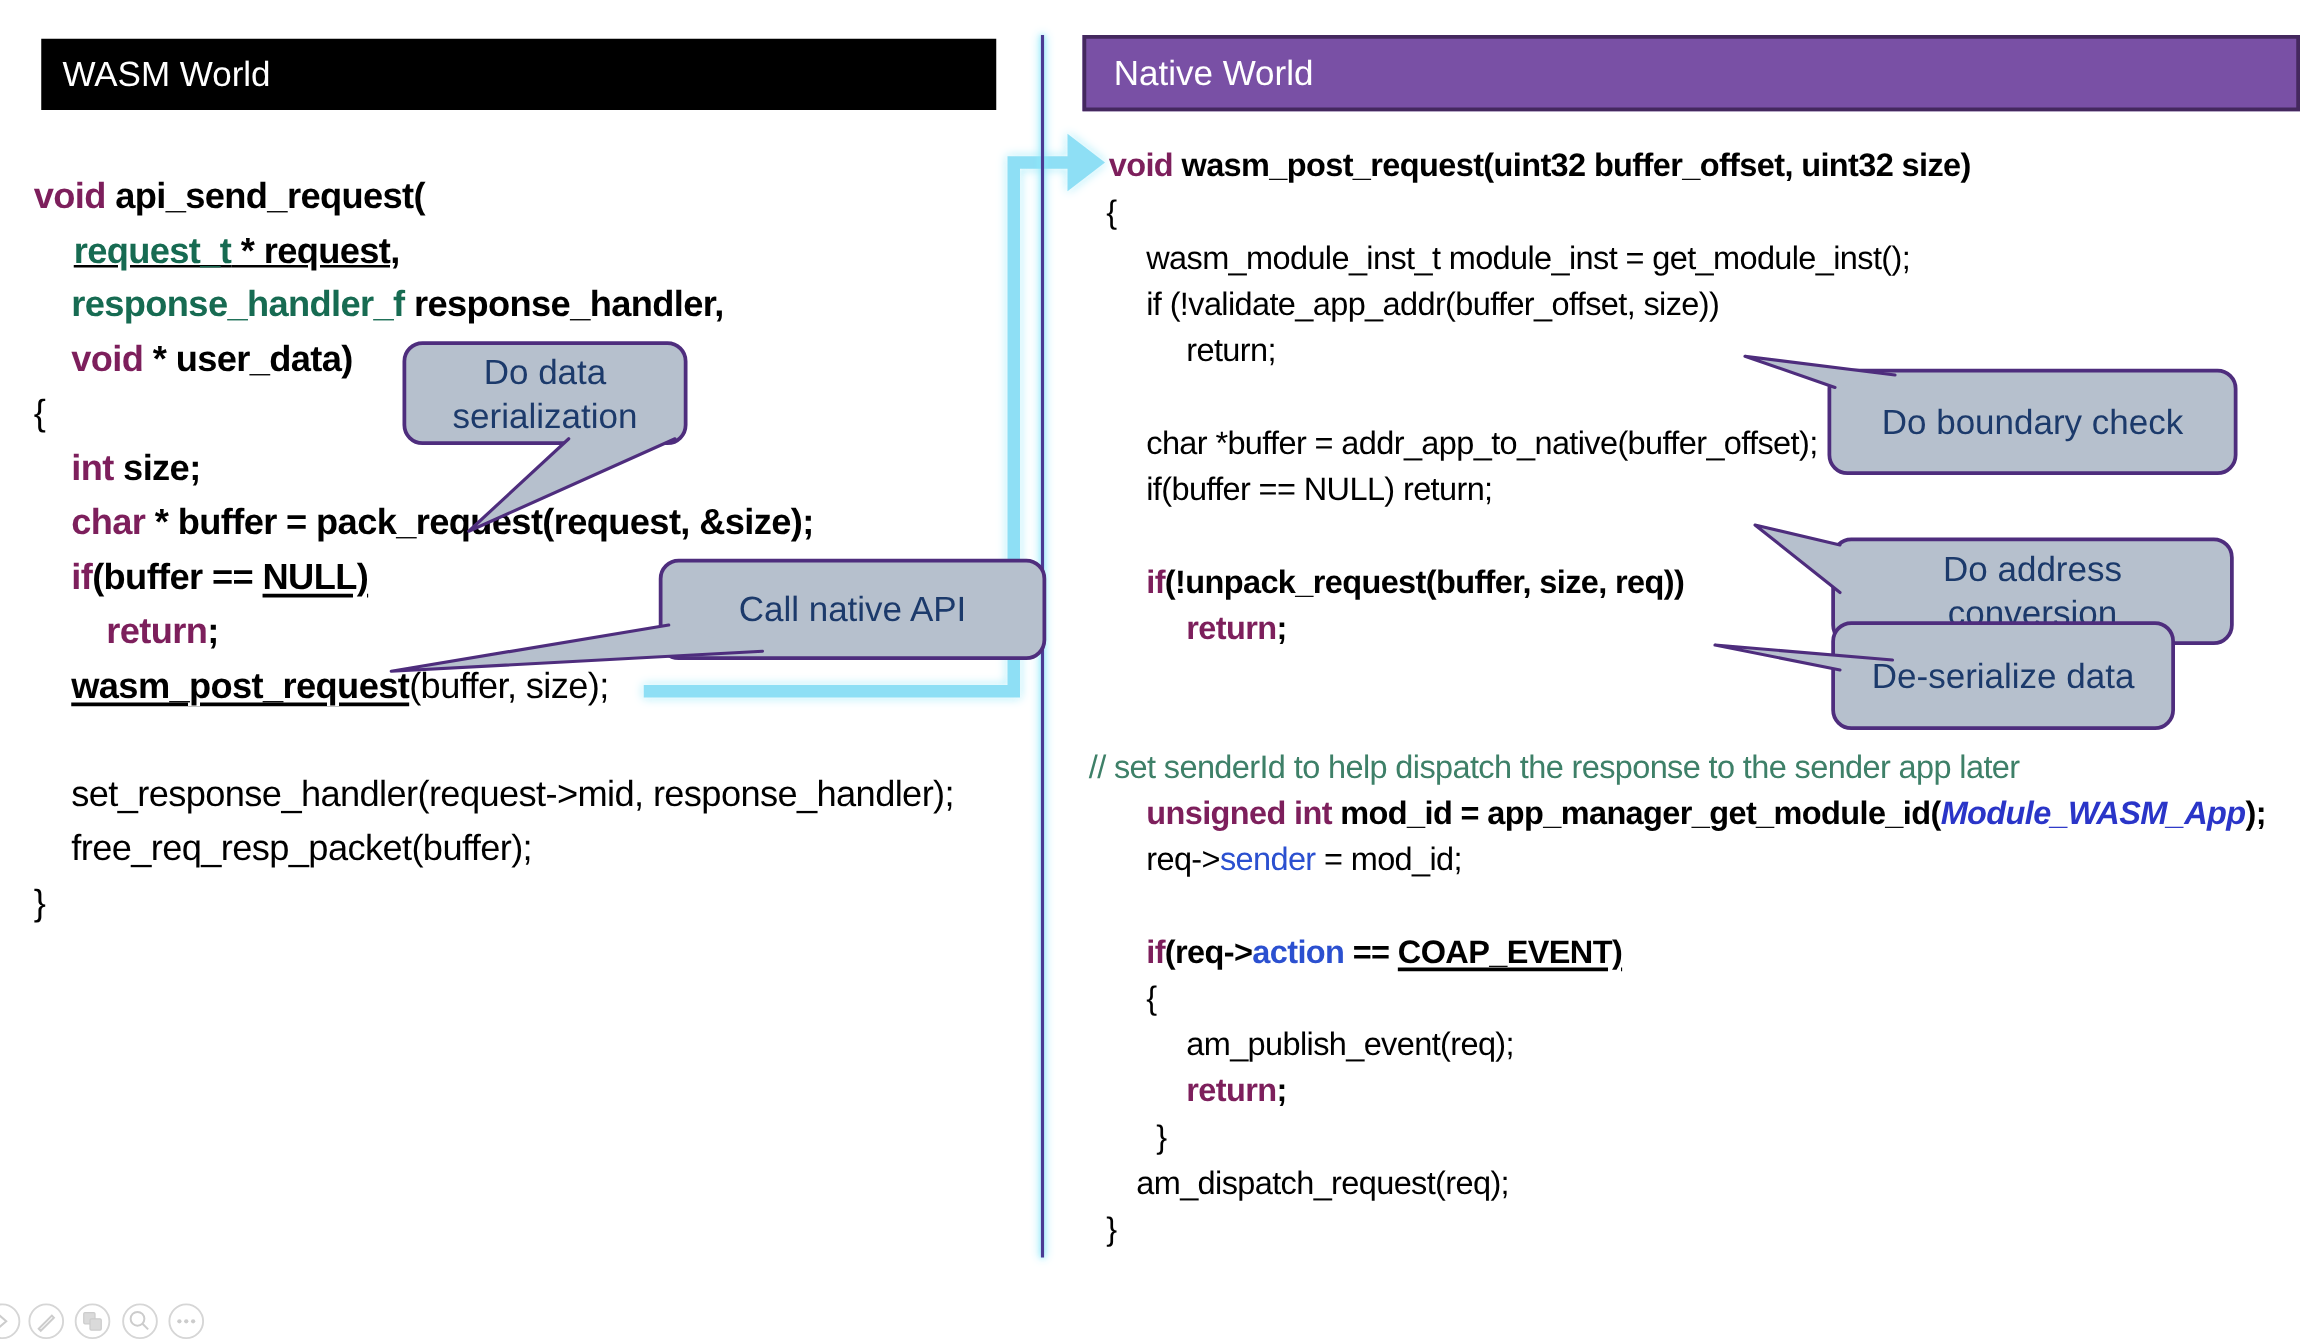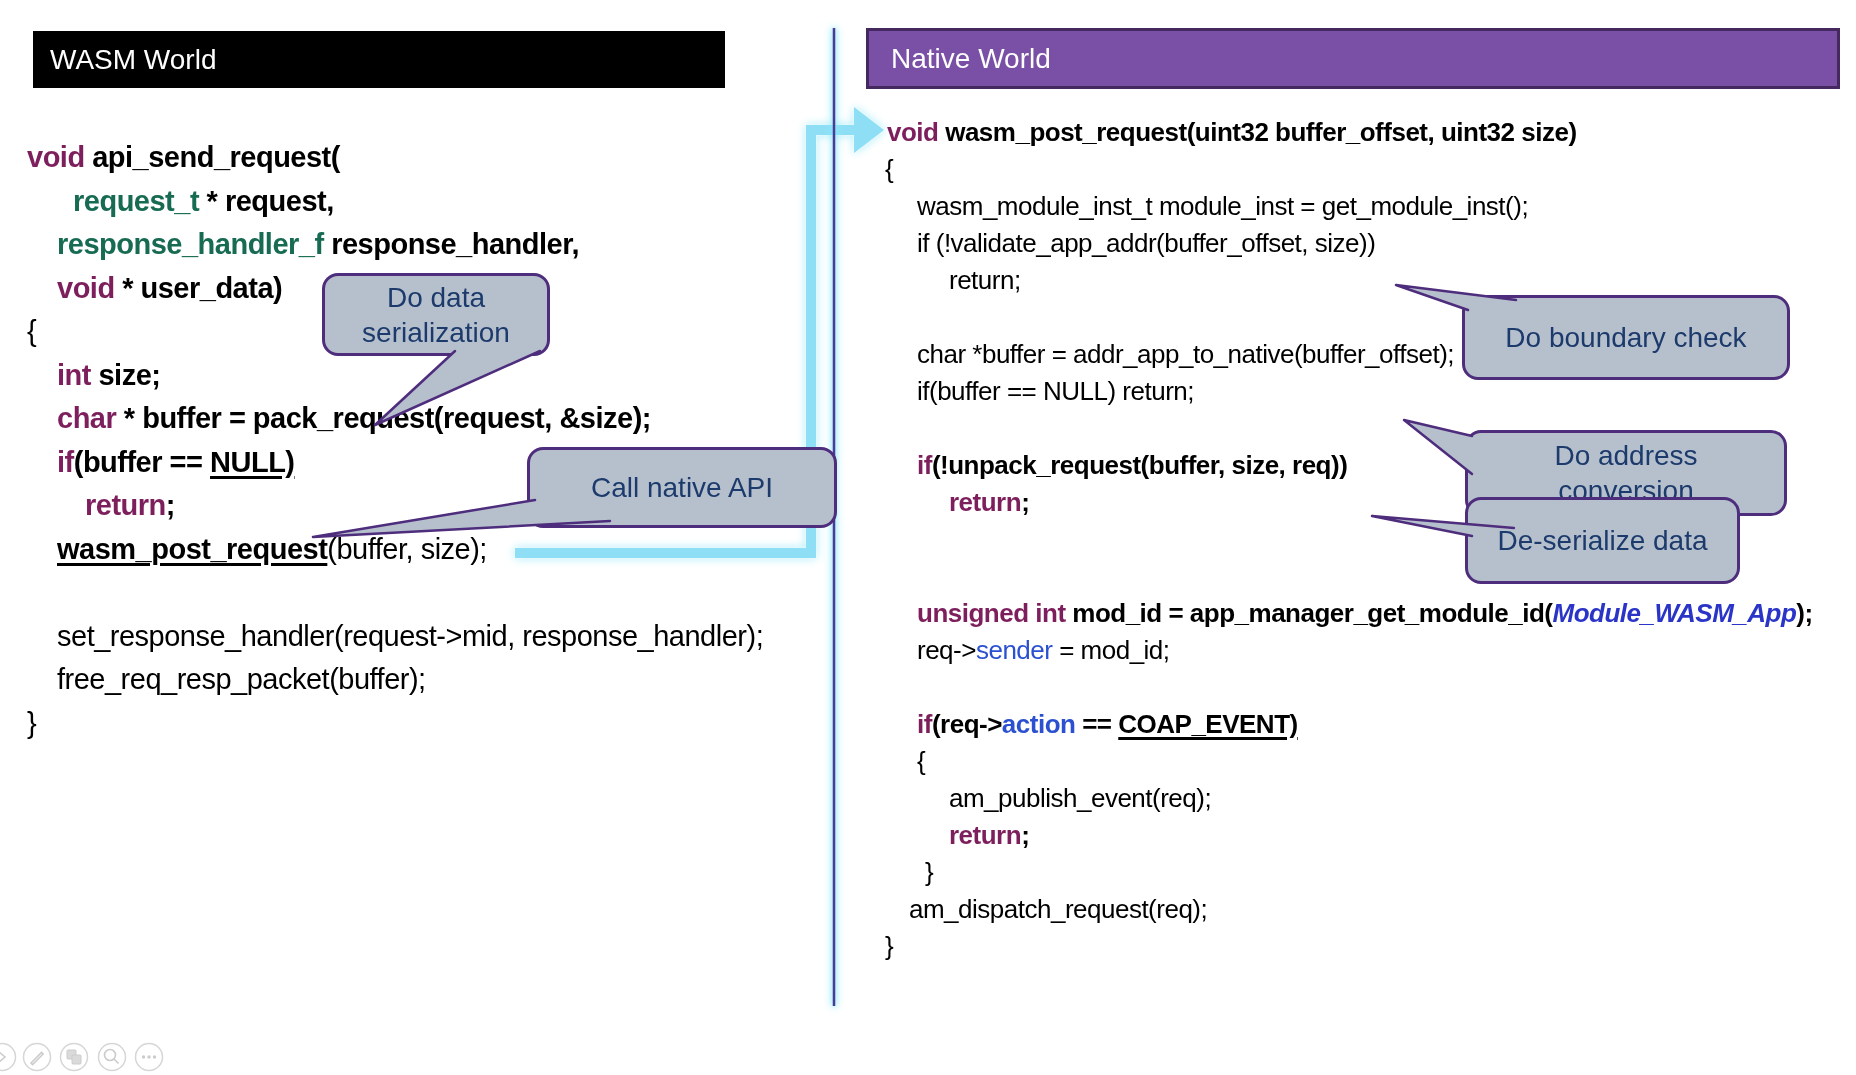--- a/index.html
+++ b/index.html
@@ -1,20 +1,20 @@
 <!DOCTYPE html>
 <html><head>
 <meta charset="utf-8">
 <style>
   html,body{margin:0;padding:0;background:#fff;}
   .stage{position:relative;width:1856px;height:1075px;background:#ffffff;overflow:hidden;
          font-family:"Liberation Sans","DejaVu Sans",sans-serif;}
   
   .hdr{position:absolute;color:#ffffff;font-size:28px;display:flex;align-items:center;box-sizing:border-box;}
-  .hdr-wasm{left:33px;top:31px;width:692px;height:57px;background:#000000;padding-left:17px;}
+  .hdr-wasm{left:33px;top:31px;width:764px;height:57px;background:#000000;padding-left:17px;}
   .hdr-native{left:866px;top:28px;width:974px;height:61px;background:#7950a5;border:3px solid #44285e;padding-left:22px;}
   
   .code{position:absolute;white-space:nowrap;color:#000;letter-spacing:-0.5px;z-index:3;}
   .code-left{left:27px;top:136px;font-size:29px;}
   .code-left .cl{height:43.5px;line-height:43.5px;}
   .code-right{left:885px;top:114px;font-size:26px;}
   .code-right .cl{height:37px;line-height:37px;}
   .sg{white-space:pre;}
   .b{font-weight:bold;}
   .u{text-decoration:underline;text-underline-offset:4px;text-decoration-thickness:2.5px;}
@@ -59,21 +59,21 @@
       <path class="arrow-shaft" d="M515 553 L811 553 L811 130 L856 130"></path>
       <polygon class="arrow-head" points="854,107 854,153 884,130"></polygon>
     </g>
     <g class="boundary-grp">
       <line class="boundary-line" x1="834" y1="28" x2="834" y2="1006"></line>
     </g>
   </svg>
 
   <div class="code code-left">
       <div class="cl" style="margin-left: 0px;"><span class="sg kw b">void</span><span class="sg b"> api_send_request(</span></div>
-      <div class="cl" style="margin-left: 46px;"><span class="sg typ b">request_t</span><span class="sg b"> * request,</span></div>
+      <div class="cl" style="margin-left: 32px; text-decoration: underline;"><span class="sg typ b">request_t</span><span class="sg b"> * request,</span></div>
       <div class="cl" style="margin-left: 30px;"><span class="sg typ b">response_handler_f</span><span class="sg b"> response_handler,</span></div>
       <div class="cl" style="margin-left: 30px;"><span class="sg kw b">void</span><span class="sg b"> * user_data)</span></div>
       <div class="cl" style="margin-left: 0px;"><span class="sg">{</span></div>
       <div class="cl" style="margin-left: 30px;"><span class="sg kw b">int</span><span class="sg b"> size;</span></div>
       <div class="cl" style="margin-left: 30px;"><span class="sg kw b">char</span><span class="sg b"> * buffer = pack_request(request, &amp;size);</span></div>
       <div class="cl" style="margin-left: 30px;"><span class="sg kw b">if</span><span class="sg b">(buffer == </span><span class="sg b u">NULL)</span></div>
       <div class="cl" style="margin-left: 58px;"><span class="sg kw b">return</span><span class="sg b">;</span></div>
       <div class="cl" style="margin-left: 30px;"><span class="sg b u">wasm_post_request</span><span class="sg">(buffer, size);</span></div>
       <div class="cl" style="margin-left: 0px;">&nbsp;</div>
       <div class="cl" style="margin-left: 30px;"><span class="sg">set_response_handler(request-&gt;mid, response_handler);</span></div>
@@ -87,20 +87,21 @@
       <div class="cl" style="margin-left: 32px;"><span class="sg">if (!validate_app_addr(buffer_offset, size))</span></div>
       <div class="cl" style="margin-left: 64px;"><span class="sg">return;</span></div>
       <div class="cl" style="margin-left: 0px;">&nbsp;</div>
       <div class="cl" style="margin-left: 32px;"><span class="sg">char *buffer = addr_app_to_native(buffer_offset);</span></div>
       <div class="cl" style="margin-left: 32px;"><span class="sg">if(buffer == NULL) return;</span></div>
       <div class="cl" style="margin-left: 0px;">&nbsp;</div>
       <div class="cl" style="margin-left: 32px;"><span class="sg kw b">if</span><span class="sg b">(!unpack_request(buffer, size, req))</span></div>
       <div class="cl" style="margin-left: 64px;"><span class="sg kw b">return</span><span class="sg b">;</span></div>
       <div class="cl" style="margin-left: 0px;">&nbsp;</div>
       <div class="cl" style="margin-left: 0px;">&nbsp;</div>
+      <div class="cl" style="margin-left: -14px;"><span class="sg com">// set senderId to help dispatch the response to the sender app later</span></div>
       <div class="cl" style="margin-left: 32px;"><span class="sg kw b">unsigned int</span><span class="sg b"> mod_id = app_manager_get_module_id(</span><span class="sg mod b">Module_WASM_App</span><span class="sg b">);</span></div>
       <div class="cl" style="margin-left: 32px;"><span class="sg">req-&gt;</span><span class="sg id">sender</span><span class="sg"> = mod_id;</span></div>
       <div class="cl" style="margin-left: 0px;">&nbsp;</div>
       <div class="cl" style="margin-left: 32px;"><span class="sg kw b">if</span><span class="sg b">(req-&gt;</span><span class="sg id b">action</span><span class="sg b"> == </span><span class="sg b u">COAP_EVENT)</span></div>
       <div class="cl" style="margin-left: 32px;"><span class="sg">{</span></div>
       <div class="cl" style="margin-left: 64px;"><span class="sg">am_publish_event(req);</span></div>
       <div class="cl" style="margin-left: 64px;"><span class="sg kw b">return</span><span class="sg b">;</span></div>
       <div class="cl" style="margin-left: 40px;"><span class="sg">}</span></div>
       <div class="cl" style="margin-left: 24px;"><span class="sg">am_dispatch_request(req);</span></div>
       <div class="cl" style="margin-left: 0px;"><span class="sg">}</span></div>

